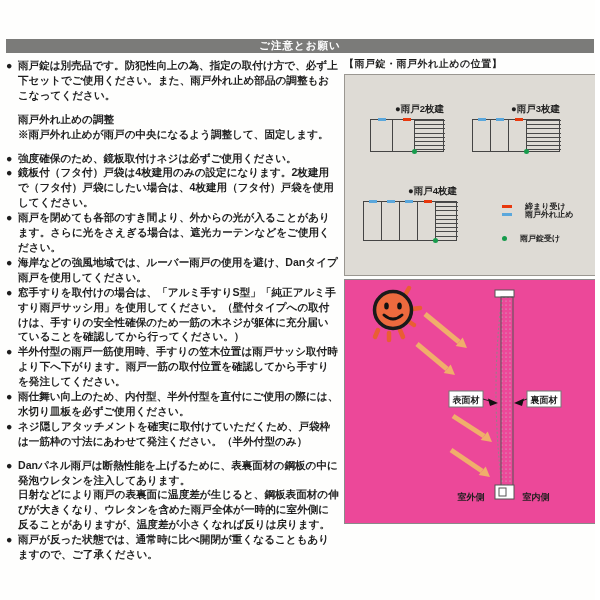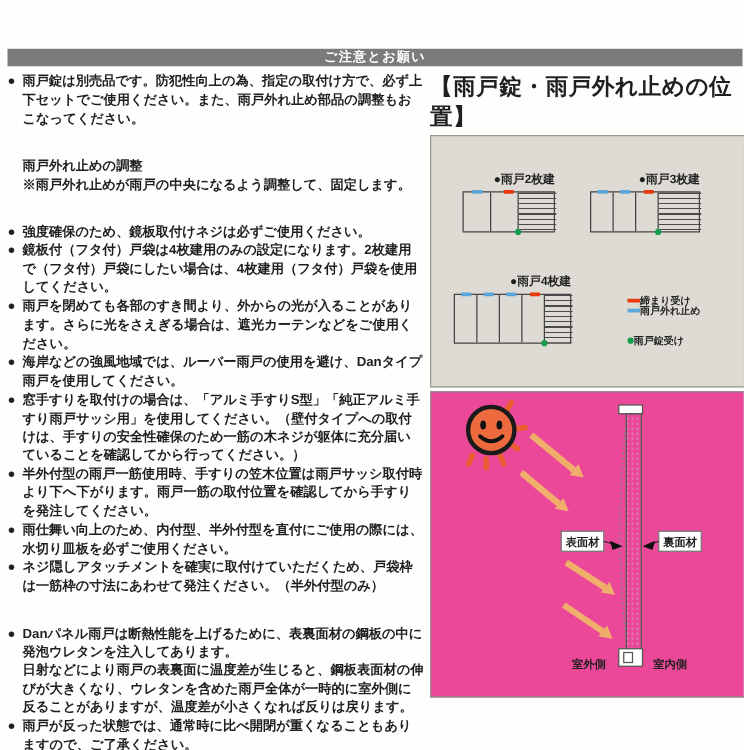--- a/index.html
+++ b/index.html
@@ -6,39 +6,39 @@
   .page{position:relative;width:548px;height:600px;background:#fefefd;overflow:hidden;
         font-family:Liberation Sans, sans-serif;color:#1f1f1f;padding-left:47px;}
   .header-bar{position:absolute;left:6px;top:39px;width:588px;height:14px;
         display:flex;align-items:center;justify-content:center;}
   .header-bar span{color:#ffffff;font-size:10.5px;font-weight:bold;letter-spacing:1px;}
   
   .notes-col{position:absolute;left:6px;top:58px;width:333px;
         font-size:10.6px;line-height:14.9px;font-weight:bold;}
   .para{padding-left:12px;}
   .para .bullet{float:left;width:12px;margin-left:-12px;}
-  .para.gap{margin-top:23px;}
+  .para.gap{margin-top:9px;}
   
   .right-col{position:absolute;left:344px;top:57px;width:252px;}
-  .box-title{font-size:18px;font-weight:bold;letter-spacing:0.5px;}
+  .box-title{font-size:10px;font-weight:bold;letter-spacing:0.5px;}
   .pos-box{position:relative;margin-top:3px;width:250px;height:200px;
         border:1px solid #9a9791;box-sizing:content-box;}
   .warp-title{margin-top:8px;}
   .warp-box{position:relative;margin-top:3px;width:250px;height:243px;
         border:1px solid #8a8a8a;background:#ec4899;}
   .diagram{position:absolute;}
   .diag-label{font-size:9.5px;font-weight:bold;margin-bottom:3px;}
   .diag-body{position:relative;border:1px solid #444;box-sizing:border-box;}
   .panel{position:absolute;top:0;height:100%;border-right:1px solid #444;box-sizing:border-box;}
   .hatch{position:absolute;top:0;height:100%;box-sizing:border-box;
         background:repeating-linear-gradient(180deg,#4a4a4a 0px,#4a4a4a 1px,transparent 1px,transparent 4.2px);}
   .marker{position:absolute;}
   .marker.bar{width:8px;height:3px;}
   .marker.dot{width:5px;height:5px;border-radius:50%;}
-  .legend-row{position:absolute;display:flex;align-items:center;gap:0;}
+  .legend-row{position:absolute;display:flex;align-items:center;gap:13px;}
   .lg-mark{display:inline-block;}
   .lg-mark.bar{width:10px;height:3px;}
   .lg-mark.dot{width:5px;height:5px;border-radius:50%;}
   .lg-label{font-size:8px;font-weight:bold;color:#222;}
 </style>
 </head>
 <body>
 
 <div class="page">
 

